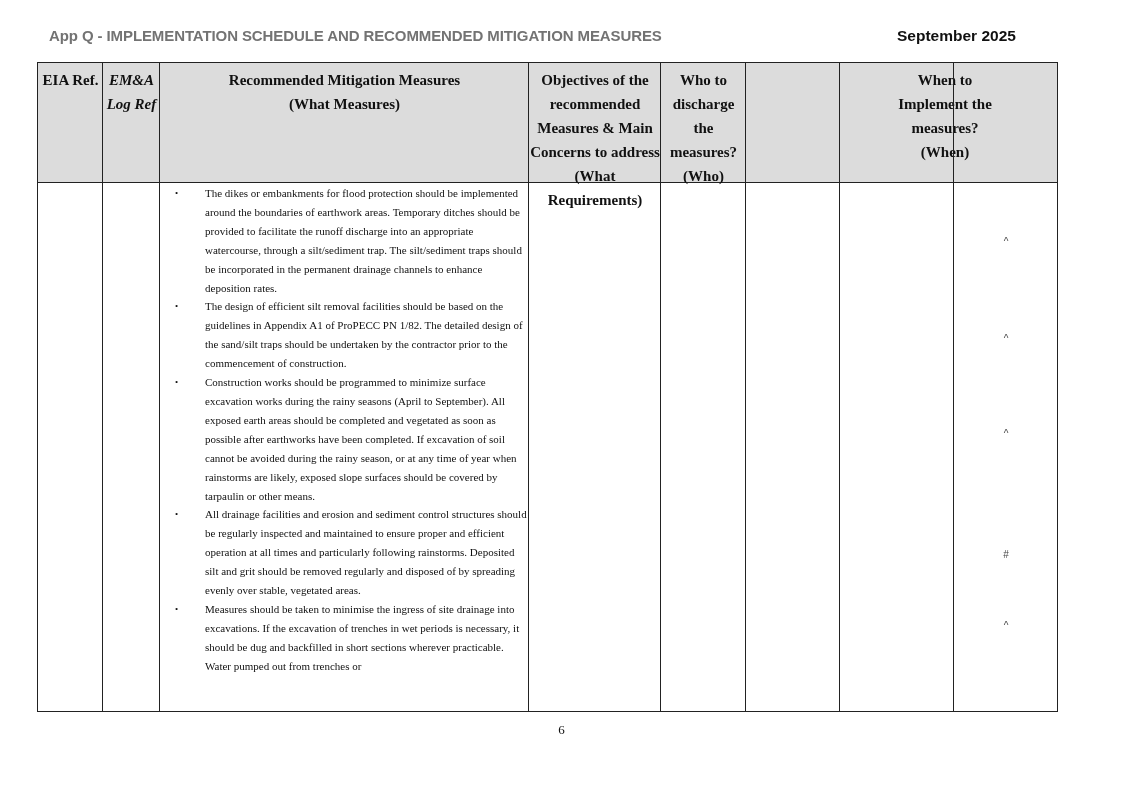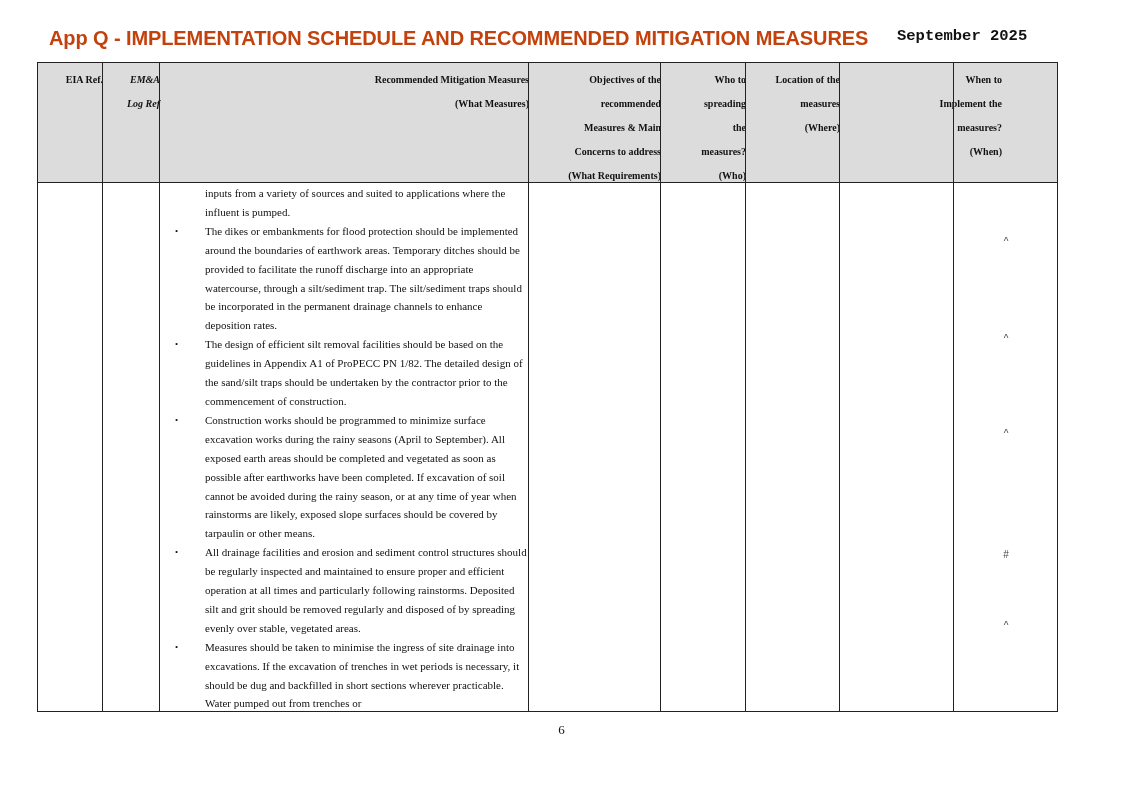--- a/index.html
+++ b/index.html
@@ -1,39 +1,39 @@
 <!DOCTYPE html>
 <html><head>
 <meta charset="utf-8">
 <style>
   html, body { margin: 0; padding: 0; background: #ffffff; }
   body { width: 1123px; height: 794px; position: relative; overflow: hidden; }
   .page-title {
     position: absolute; left: 49px; top: 27px;
     font-family: "Liberation Sans", sans-serif; font-weight: bold;
-    font-size: 20px; color: #c2410c; letter-spacing: -0.1px;
+    font-size: 15px; color: #737373; letter-spacing: -0.1px;
   }
   .page-date {
     position: absolute; left: 897px; top: 27px;
-    font-family: Liberation Mono, monospace; font-weight: bold;
+    font-family: Liberation Sans, sans-serif; font-weight: bold;
     font-size: 15.5px; color: #111;
   }
   .tbl {
     position: absolute; left: 37px; top: 62px; width: 1021px; height: 650px;
     border: 1.5px solid #222; box-sizing: border-box;
   }
   .hdr {
     position: absolute; left: 0; top: 0; right: 0; height: 120px;
     background: #dcdcdc; border-bottom: 1.5px solid #222; box-sizing: border-box;
   }
   .col-line { position: absolute; top: 0; bottom: 0; width: 0; border-left: 1.5px solid #222; }
   .hcell {
     position: absolute; top: 5px;
-    font-family: "Liberation Serif", serif; font-weight: bold; font-size: 10px;
-    color: #111; text-align: right; line-height: 24px; white-space: pre-line;
+    font-family: "Liberation Serif", serif; font-weight: bold; font-size: 15px;
+    color: #111; text-align: center; line-height: 24px; white-space: pre-line;
   }
   .body-text {
     position: absolute; left: 167px; top: 121px; width: 325px;
     font-family: "Liberation Serif", serif; font-size: 11px; color: #111;
     line-height: 18.9px;
   }
   .para { position: relative; padding-left: 0; }
   .bullet { position: absolute; left: -30px; top: 0; font-size: 9px; }
   .status-mark {
     position: absolute; left: 916px; width: 104px; text-align: center;
@@ -56,43 +56,39 @@
     <div class="hcell" style="left:65px;width:57px;font-style:italic;">EM&amp;A
 Log Ref</div>
     <div class="hcell" style="left:122px;width:369px;">Recommended Mitigation Measures
 (What Measures)</div>
     <div class="hcell" style="left:491px;width:132px;">Objectives of the
 recommended
 Measures &amp; Main
 Concerns to address
 (What Requirements)</div>
     <div class="hcell" style="left:623px;width:85px;">Who to
-spreading
+discharge
 the
 measures?
 (Who)</div>
-    <div class="hcell" style="left:708px;width:94px;">Location of the
-measures
-(Where)</div>
     <div class="hcell" style="left:850px;width:114px;">When to
 Implement the
 measures?
 (When)</div>
   </div>
 
   <div class="col-line" style="left:64px;"></div>
   <div class="col-line" style="left:121px;"></div>
   <div class="col-line" style="left:490px;"></div>
   <div class="col-line" style="left:622px;"></div>
   <div class="col-line" style="left:707px;"></div>
   <div class="col-line" style="left:801px;"></div>
   <div class="col-line" style="left:915px;"></div>
 
   <div class="body-text">
-    <div class="para">inputs from a variety of sources and suited to applications where the influent is pumped.</div>
     <div class="para">
       <span class="bullet">•</span>
       <span>The dikes or embankments for flood protection should be implemented around the boundaries of earthwork areas. Temporary ditches should be provided to facilitate the runoff discharge into an appropriate watercourse, through a silt/sediment trap. The silt/sediment traps should be incorporated in the permanent drainage channels to enhance deposition rates.</span>
     </div>
     <div class="para">
       <span class="bullet">•</span>
       <span>The design of efficient silt removal facilities should be based on the guidelines in Appendix A1 of ProPECC PN 1/82. The detailed design of the sand/silt traps should be undertaken by the contractor prior to the commencement of construction.</span>
     </div>
     <div class="para">
       <span class="bullet">•</span>

